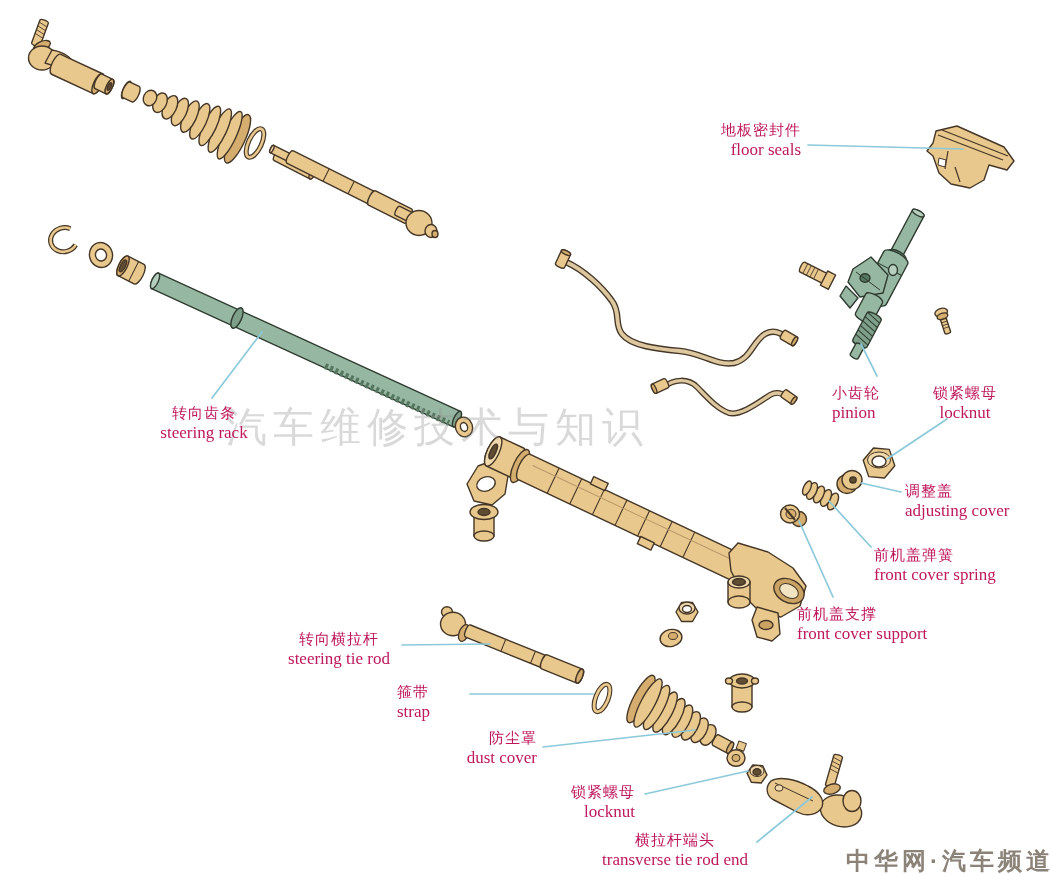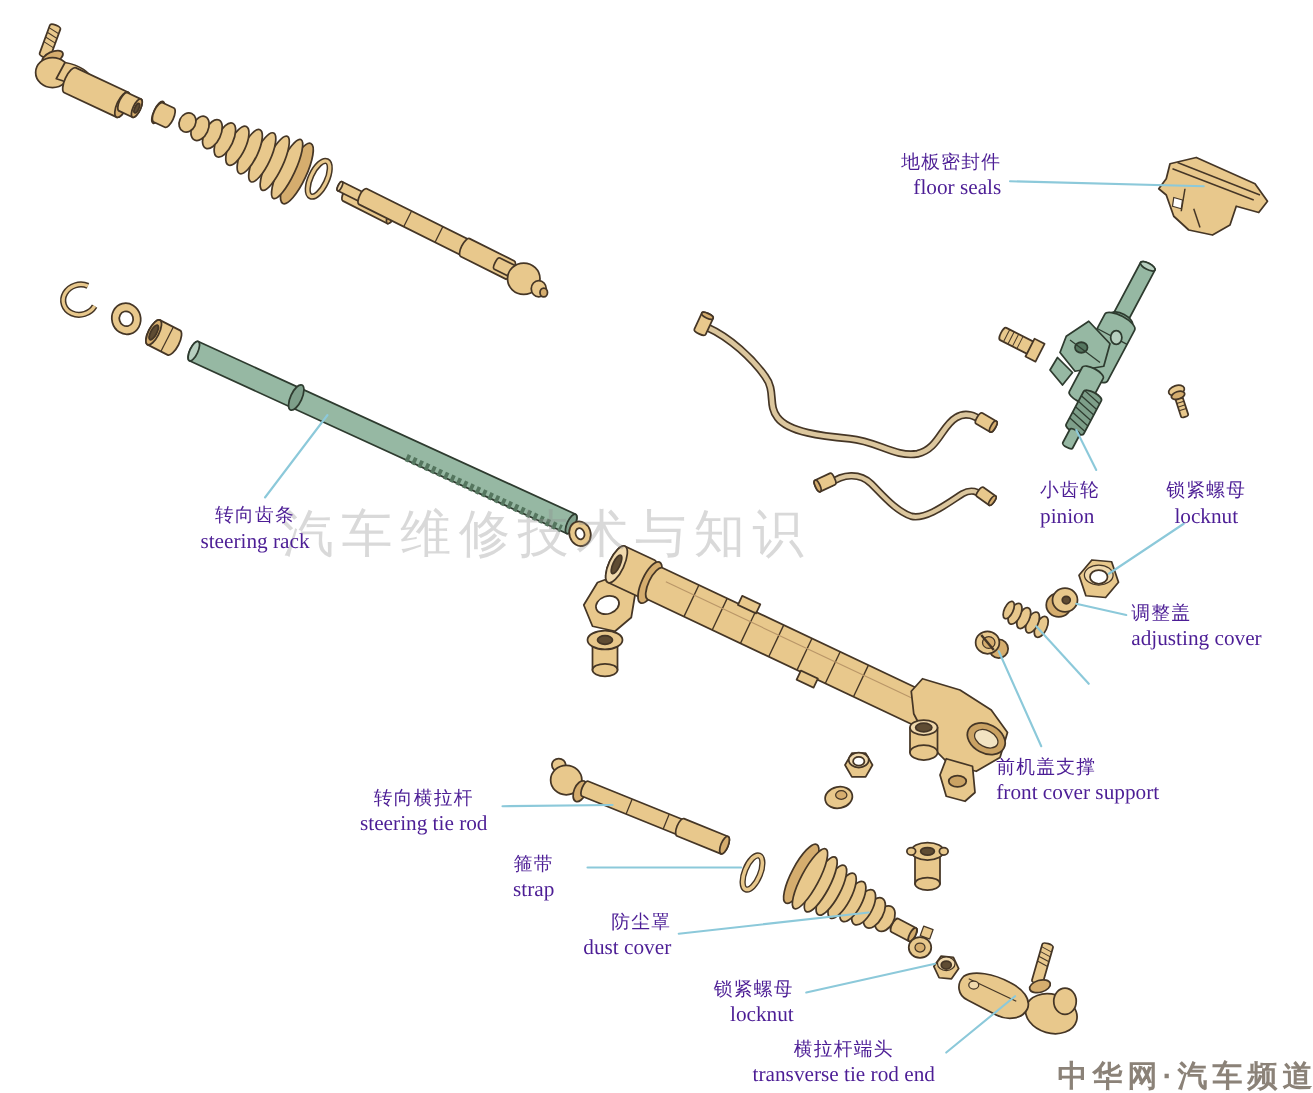--- a/index.html
+++ b/index.html
@@ -1,32 +1,32 @@
 <!DOCTYPE html>
 <html><head>
 <meta charset="utf-8">
 <style>
   html,body { margin:0; padding:0; background:#fff; }
   .stage {
     position:relative; width:1050px; height:874px; background:#ffffff;
     overflow:hidden; font-family:"Liberation Serif","DejaVu Serif",serif;
   }
   .stage svg { position:absolute; left:0; top:0; }
-  .lbl { position:absolute; color:#4c1d95; line-height:19px; white-space:nowrap; }
+  .lbl { position:absolute; color:#be185d; line-height:19px; white-space:nowrap; }
   .lbl .zh { font-size:15px; letter-spacing:1px; }
   .lbl .en { font-size:17px; }
   #lbl-floor-seals        { left:691px; top:121px; width:110px; text-align:right; }
   #lbl-pinion             { left:832px; top:384px; width:90px;  text-align:left; }
   #lbl-locknut-upper      { left:919px; top:384px; width:92px;  text-align:center; }
   #lbl-adjusting-cover    { left:905px; top:482px; width:130px; text-align:left; }
   #lbl-front-cover-spring { left:874px; top:546px; width:140px; text-align:left; }
   #lbl-front-cover-support{ left:797px; top:605px; width:150px; text-align:left; }
   #lbl-steering-rack      { left:150px; top:404px; width:108px; text-align:center; }
   #lbl-steering-tie-rod   { left:284px; top:630px; width:110px; text-align:center; }
-  #lbl-strap              { left:397px; top:683px; width:60px;  text-align:center; }
+  #lbl-strap              { left:397px; top:683px; width:60px;  text-align:left; }
   #lbl-dust-cover         { left:447px; top:729px; width:90px;  text-align:right; }
   #lbl-locknut-lower      { left:545px; top:783px; width:90px;  text-align:right; }
   #lbl-tie-rod-end        { left:597px; top:831px; width:156px; text-align:center; }
   #wm-center {
     position:absolute; left:226px; top:400px; font-size:41px; letter-spacing:6px;
     color:#8f8f8f; opacity:0.33; white-space:nowrap;
   }
   #wm-source {
     position:absolute; left:846px; top:845px; font-size:24px; font-weight:bold;
     letter-spacing:4px; color:#8b8278; white-space:nowrap;
@@ -401,20 +401,24 @@
   <div class="en">pinion</div>
 </div>
 <div class="lbl" id="lbl-locknut-upper">
   <div class="zh">锁紧螺母</div>
   <div class="en">locknut</div>
 </div>
 <div class="lbl" id="lbl-adjusting-cover">
   <div class="zh">调整盖</div>
   <div class="en">adjusting cover</div>
 </div>
+<div class="lbl" id="lbl-front-cover-spring">
+  <div class="zh">前机盖弹簧</div>
+  <div class="en">front cover spring</div>
+</div>
 <div class="lbl" id="lbl-steering-rack">
   <div class="zh">转向齿条</div>
   <div class="en">steering rack</div>
 </div>
 <div class="lbl" id="lbl-front-cover-support">
   <div class="zh">前机盖支撑</div>
   <div class="en">front cover support</div>
 </div>
 <div class="lbl" id="lbl-steering-tie-rod">
   <div class="zh">转向横拉杆</div>

